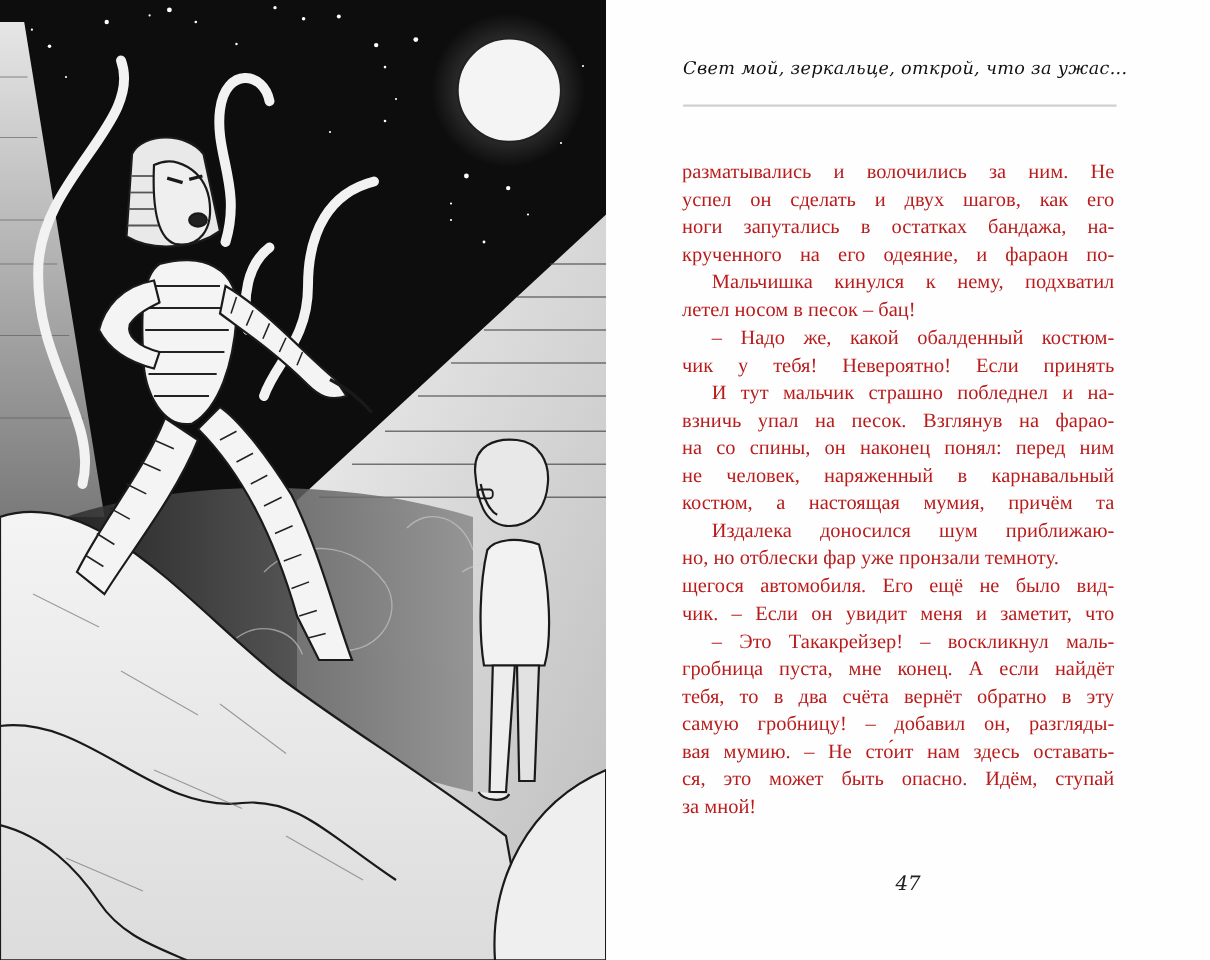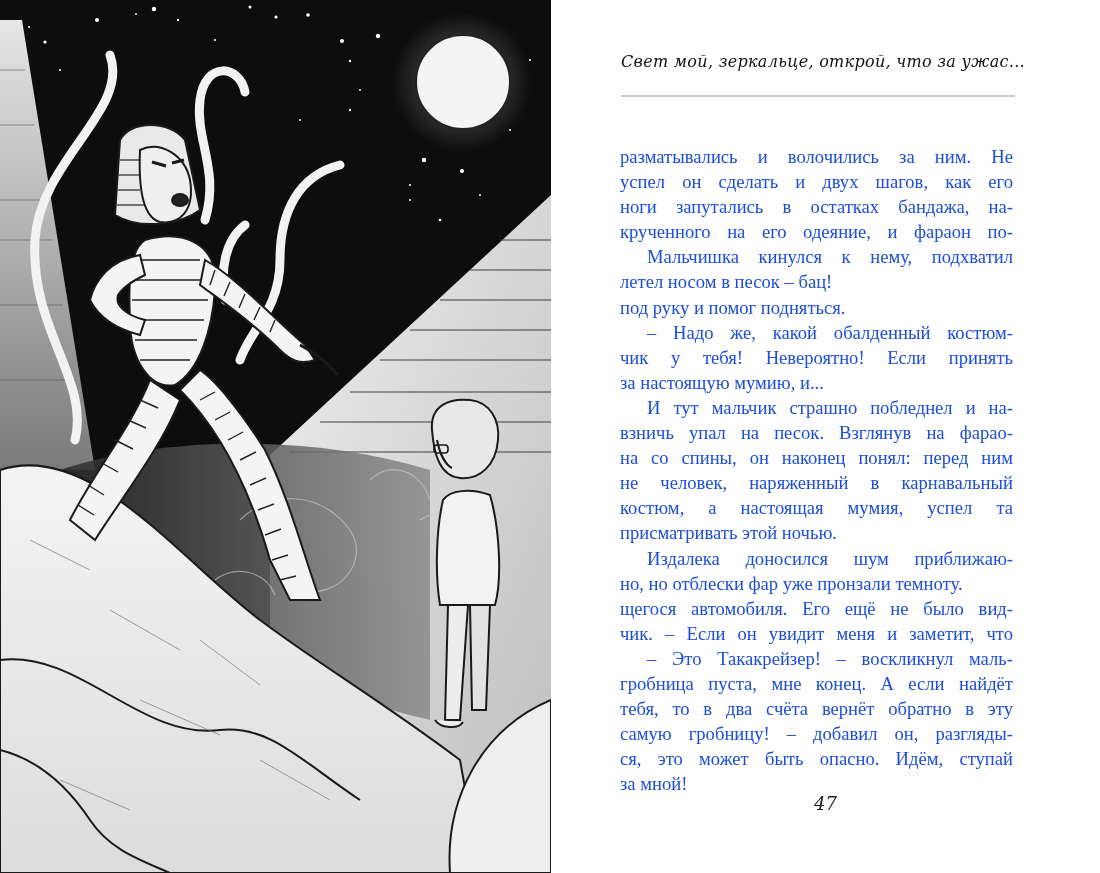--- a/index.html
+++ b/index.html
@@ -32,21 +32,21 @@
     color: #111;
     white-space: nowrap;
   }
   .head-rule {
     position: absolute; left: 70px; top: 95px; width: 394px; height: 2px;
     background: #cfcfcf;
   }
   .body-text {
     position: absolute; left: 69px; top: 144px; width: 393px;
     font-family: "Liberation Serif", serif;
-    font-size: 18.6px; line-height: 25.1px; color: #1d4ed8;
+    font-size: 18.6px; line-height: 25.1px; color: #b91c1c;
   }
   .line {
     display: block; white-space: nowrap;
     text-align: justify; text-align-last: justify;
     height: 25.1px;
   }
   .line.indent { text-indent: 27px; }
   .line.last { text-align-last: left; }
   .page-number {
     position: absolute; left: 0; width: 549px; top: 793px;
@@ -223,37 +223,35 @@
     <div class="running-head">Свет мой, зеркальце, открой, что за ужас...</div>
     <div class="head-rule"></div>
 
     <div class="body-text">
       <span class="line">разматывались и волочились за ним. Не</span>
       <span class="line">успел он сделать и двух шагов, как его</span>
       <span class="line">ноги запутались в остатках бандажа, на-</span>
       <span class="line">крученного на его одеяние, и фараон по-</span>
       <span class="line indent">Мальчишка кинулся к нему, подхватил</span>
       <span class="line last">летел носом в песок – бац!</span>
-      <span class="line last">под руку и помог подняться.</span>
       <span class="line indent">– Надо же, какой обалденный костюм-</span>
       <span class="line">чик у тебя! Невероятно! Если принять</span>
-      <span class="line last">за настоящую мумию, и...</span>
       <span class="line indent">И тут мальчик страшно побледнел и на-</span>
       <span class="line">взничь упал на песок. Взглянув на фарао-</span>
       <span class="line">на со спины, он наконец понял: перед ним</span>
       <span class="line">не человек, наряженный в карнавальный</span>
-      <span class="line">костюм, а настоящая мумия, успел та</span>
-      <span class="line last">присматривать этой ночью.</span>
+      <span class="line">костюм, а настоящая мумия, причём та</span>
       <span class="line indent">Издалека доносился шум приближаю-</span>
       <span class="line last">но, но отблески фар уже пронзали темноту.</span>
       <span class="line">щегося автомобиля. Его ещё не было вид-</span>
       <span class="line">чик. – Если он увидит меня и заметит, что</span>
       <span class="line indent">– Это Такакрейзер! – воскликнул маль-</span>
       <span class="line">гробница пуста, мне конец. А если найдёт</span>
       <span class="line">тебя, то в два счёта вернёт обратно в эту</span>
       <span class="line">самую гробницу! – добавил он, разгляды-</span>
+      <span class="line">вая мумию. – Не сто́ит нам здесь оставать-</span>
       <span class="line">ся, это может быть опасно. Идём, ступай</span>
       <span class="line last">за мной!</span>
     </div>
 
     <div class="page-number">47</div>
   </div>
 </div>
 
 </body></html>

